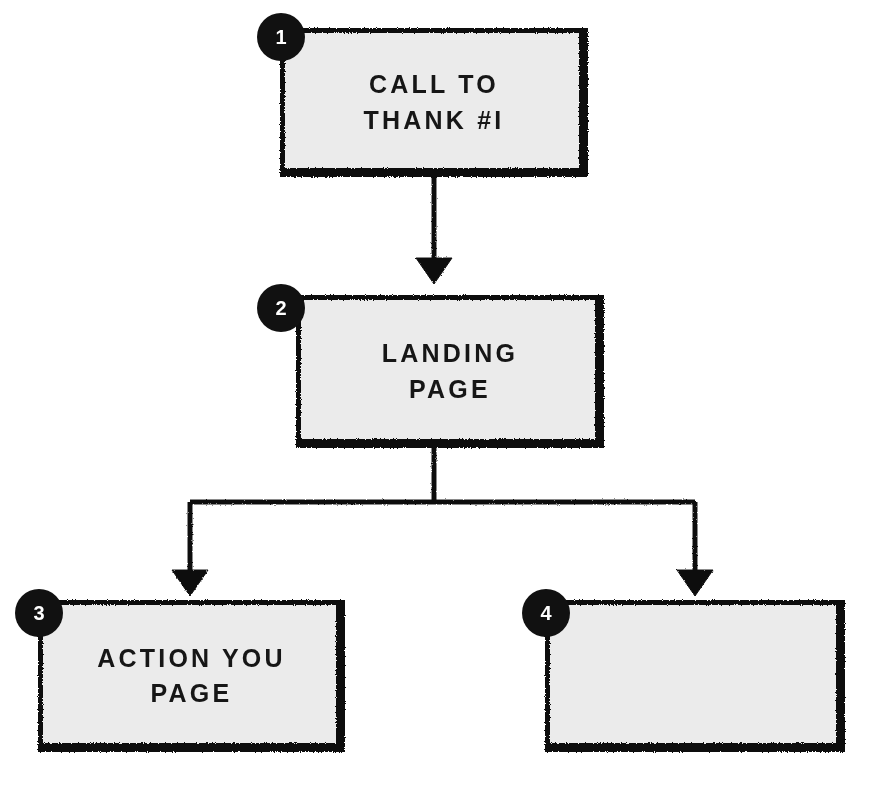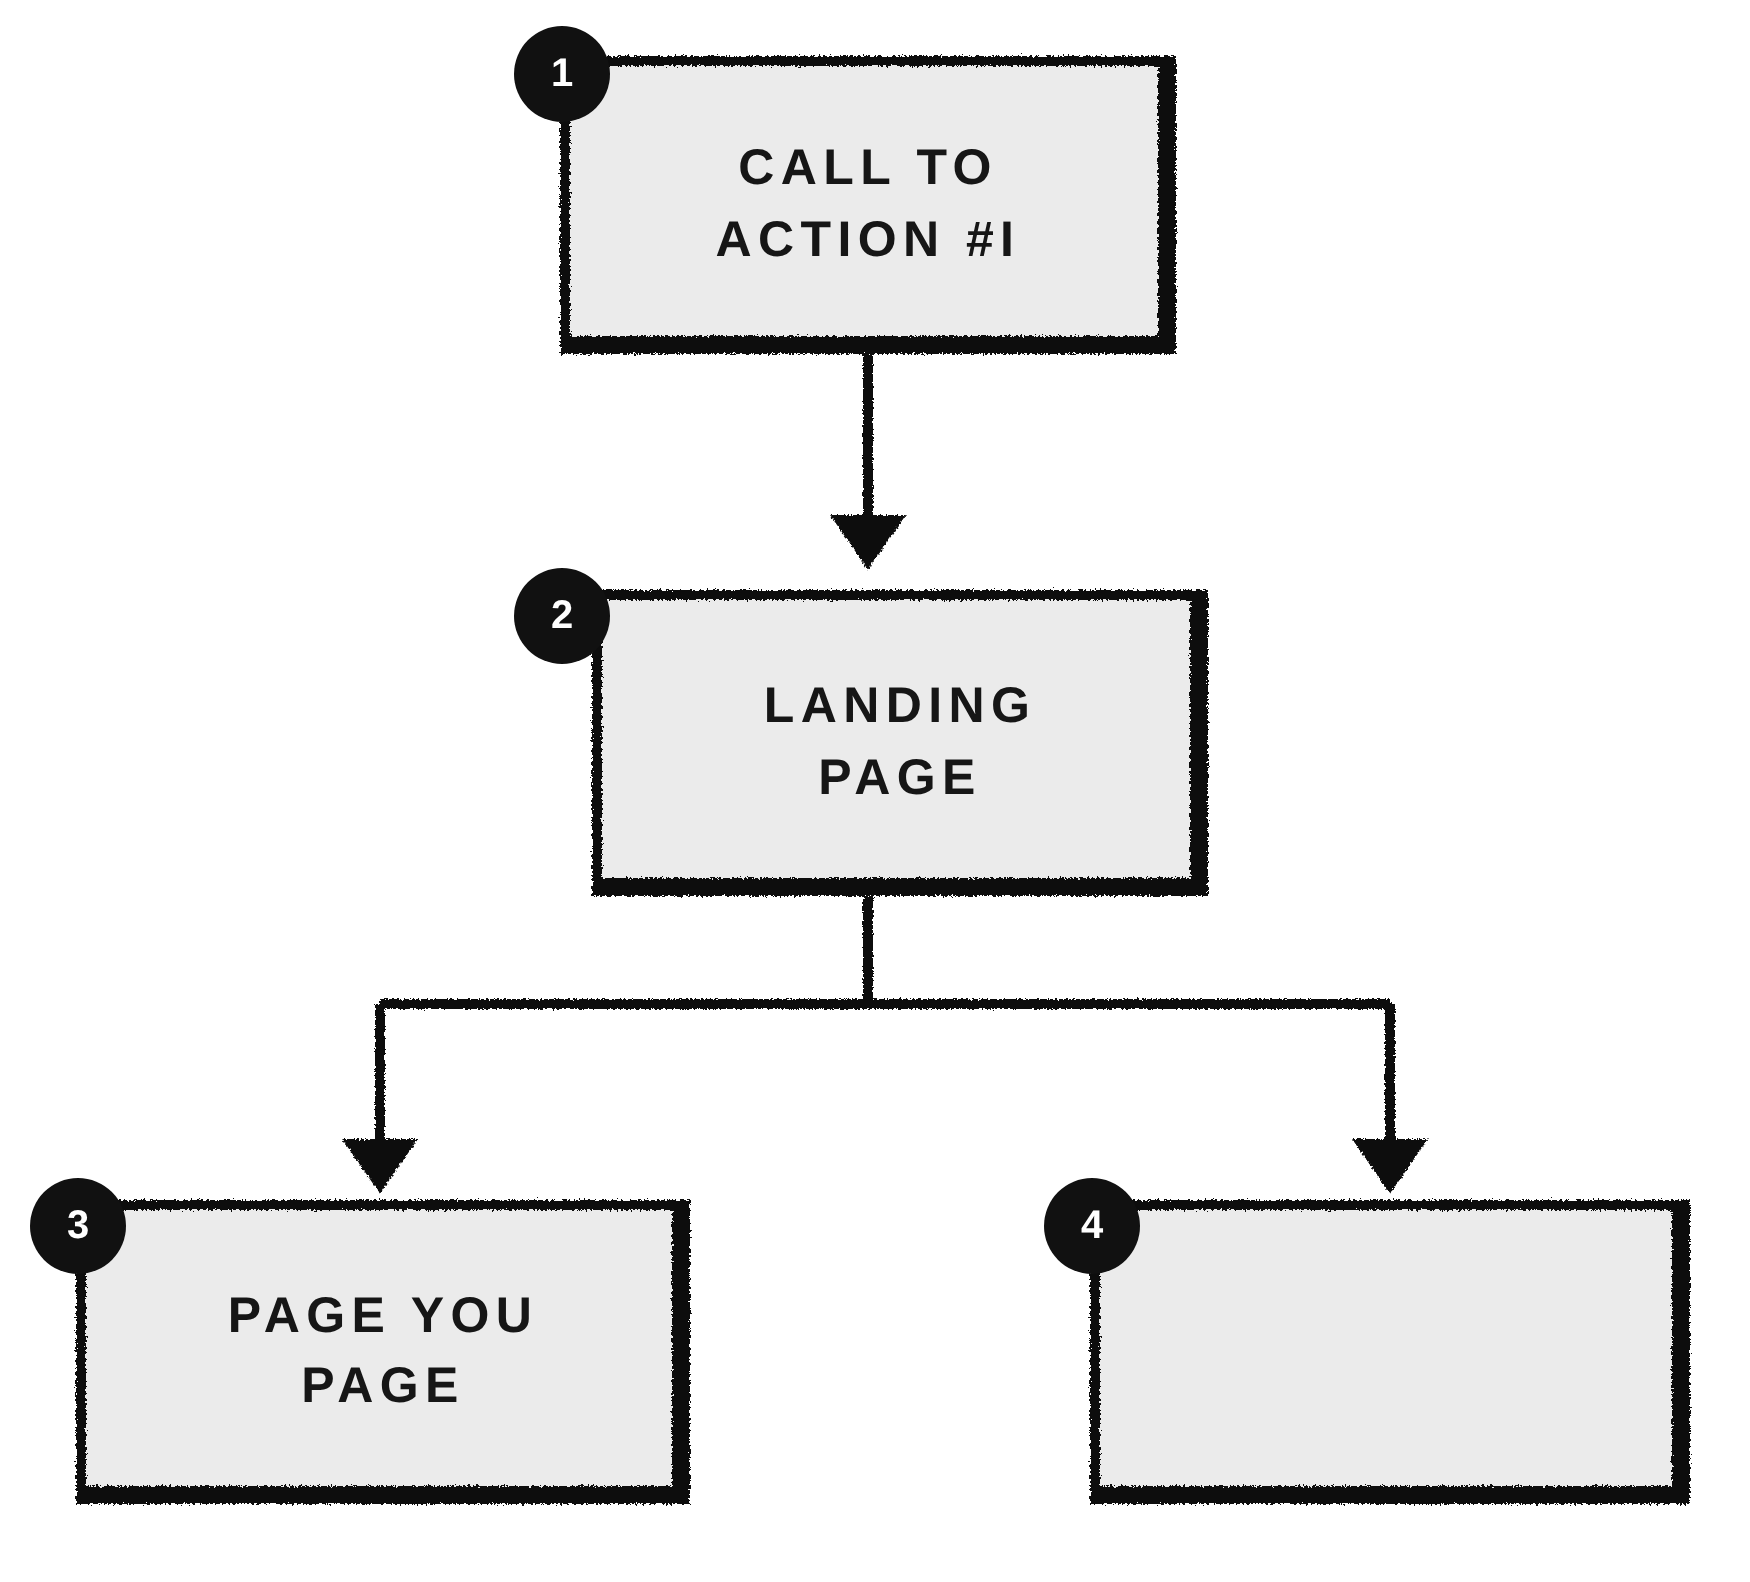--- a/index.html
+++ b/index.html
@@ -136,38 +136,38 @@
         <path d="M 172 570 L 208 570 L 190 596 Z"></path>
         <path d="M 677 570 L 713 570 L 695 596 Z"></path>
       </g>
     </g>
   </svg>
 
   <div class="node" id="node-1">
     <div class="node-frame"></div>
     <div class="node-label">
       <span>CALL TO</span>
-      <span class="line2">ACTION #I</span>
+      <span class="line2">THANK #I</span>
     </div>
   </div>
   <div class="badge" id="badge-1">1</div>
 
   <div class="node" id="node-2">
     <div class="node-frame"></div>
     <div class="node-label">
       <span>LANDING</span>
       <span class="line2">PAGE</span>
     </div>
   </div>
   <div class="badge" id="badge-2">2</div>
 
   <div class="node" id="node-3">
     <div class="node-frame"></div>
     <div class="node-label">
-      <span>PAGE YOU</span>
+      <span>ACTION YOU</span>
       <span class="line2">PAGE</span>
     </div>
   </div>
   <div class="badge" id="badge-3">3</div>
 
   <div class="node" id="node-4">
     <div class="node-frame"></div>
     <div class="node-label">
     </div>
   </div>

